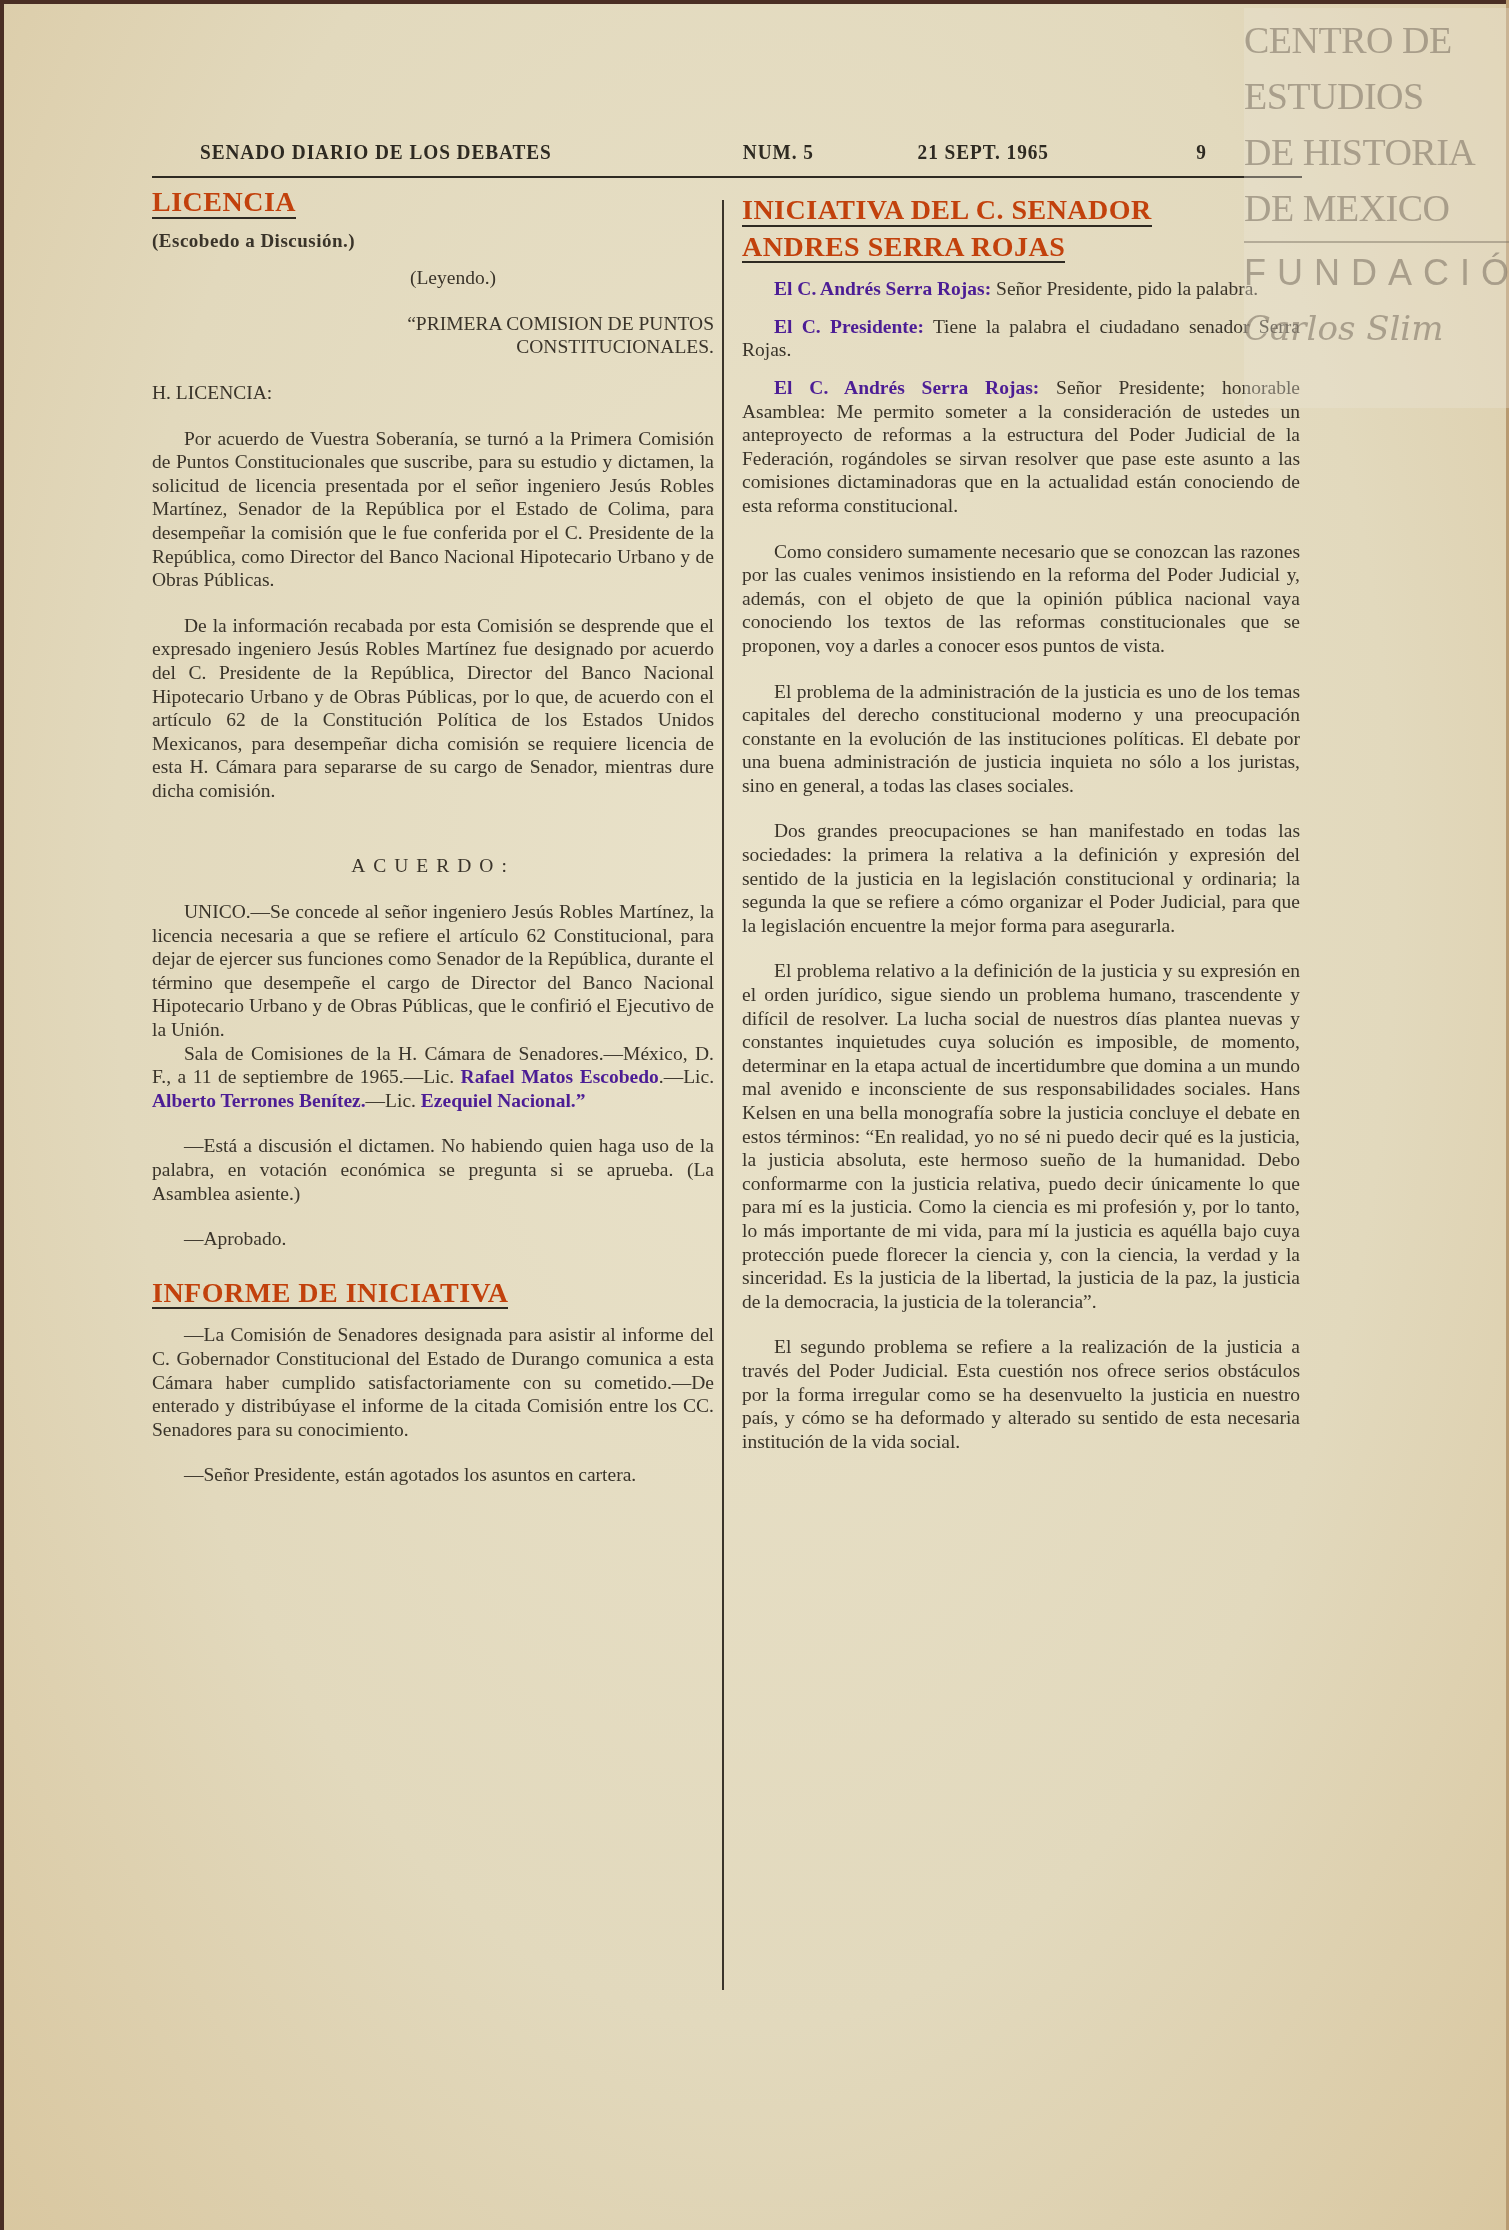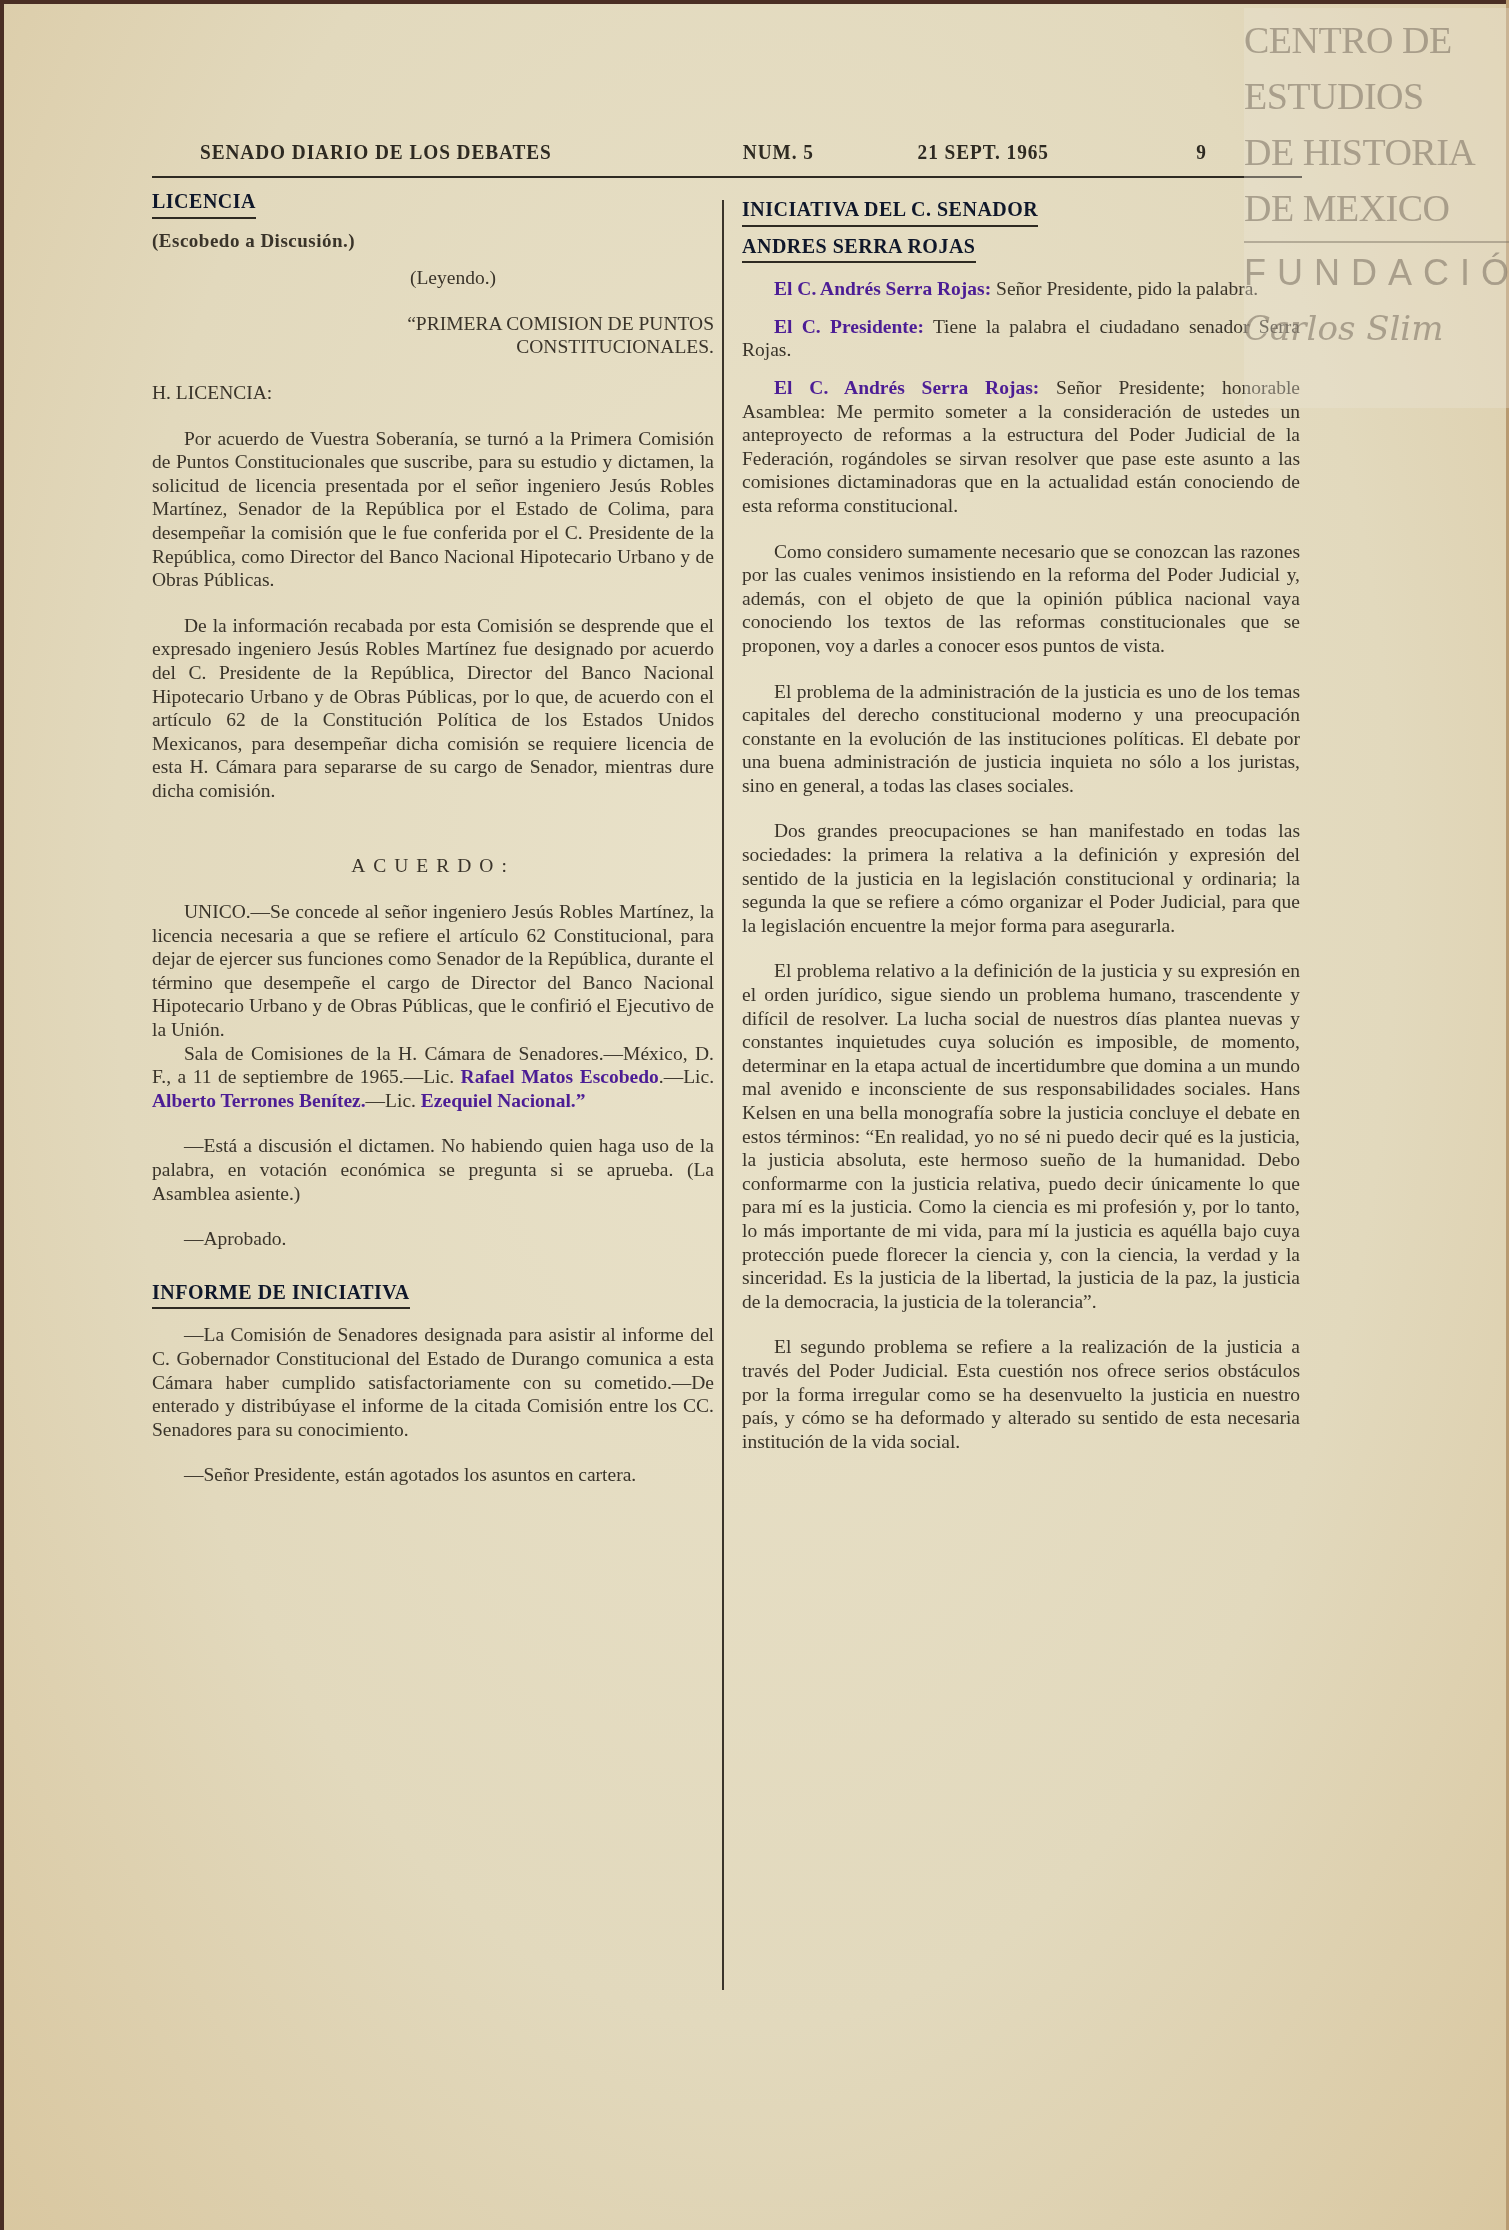--- a/index.html
+++ b/index.html
@@ -23,22 +23,22 @@
   .running-head span { position:absolute; top:0; white-space:nowrap; }
   .rh-rule { position:absolute; top:176px; left:152px; width:1150px; height:2px; background:#2e2a22; }
 
   .col-divider { position:absolute; left:722px; top:200px; width:2px; height:1790px; background:#3a342a; }
 
   .col { position:absolute; font-size:19.5px; line-height:23.6px; text-align:justify; }
   .col-left { left:152px; top:190px; width:562px; }
   .col-right { left:742px; top:198px; width:558px; }
 
   .sec-title {
-    display:inline-block; font-weight:bold; font-size:20px; letter-spacing:0.5px;
-    border-bottom:2.5px solid #2e2a22; padding-bottom:3px; color:#0f172a;
+    display:inline-block; font-weight:bold; font-size:28px; letter-spacing:0.5px;
+    border-bottom:2.5px solid #2e2a22; padding-bottom:3px; color:#c2410c;
   }
   .subtitle { font-weight:bold; font-size:19px; margin-top:10px; letter-spacing:0.5px; }
   .centered { text-align:center; }
   .right-al { text-align:right; }
   p { margin:0; text-indent:32px; }
   .gap-s { height:14px; }
   .gap-m { height:22px; }
   .gap-l { height:30px; }
   b { color:#4c1d95; }
   .spaced { letter-spacing:8px; text-align:center; }

